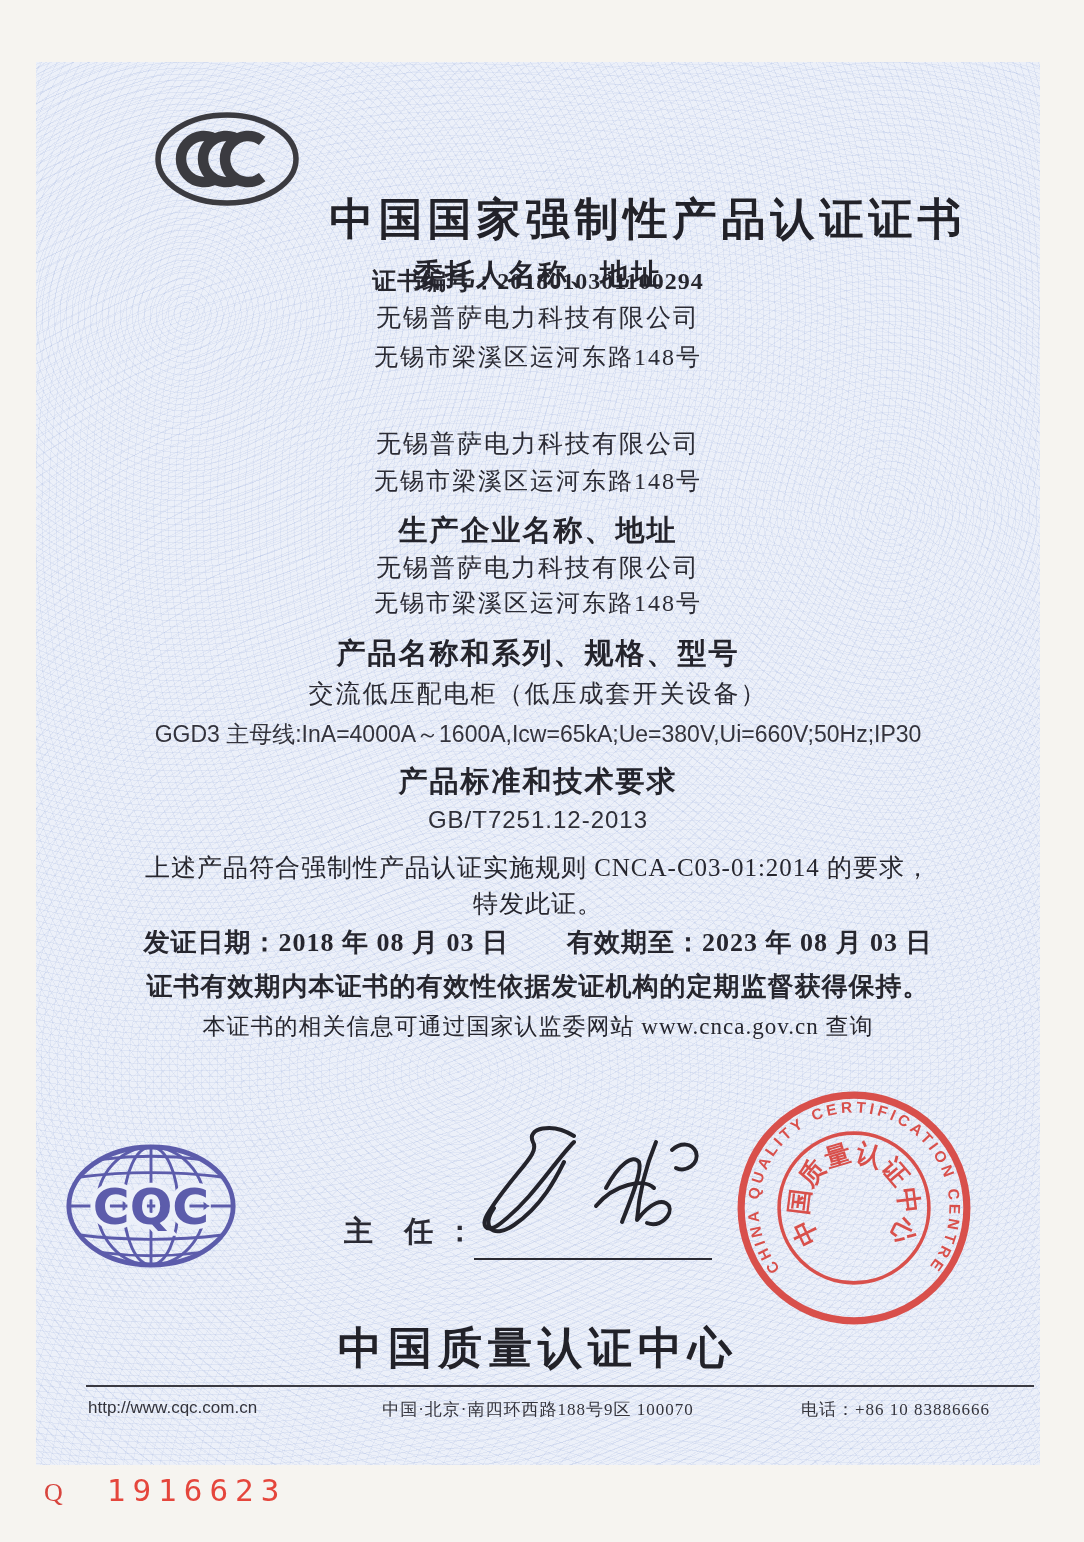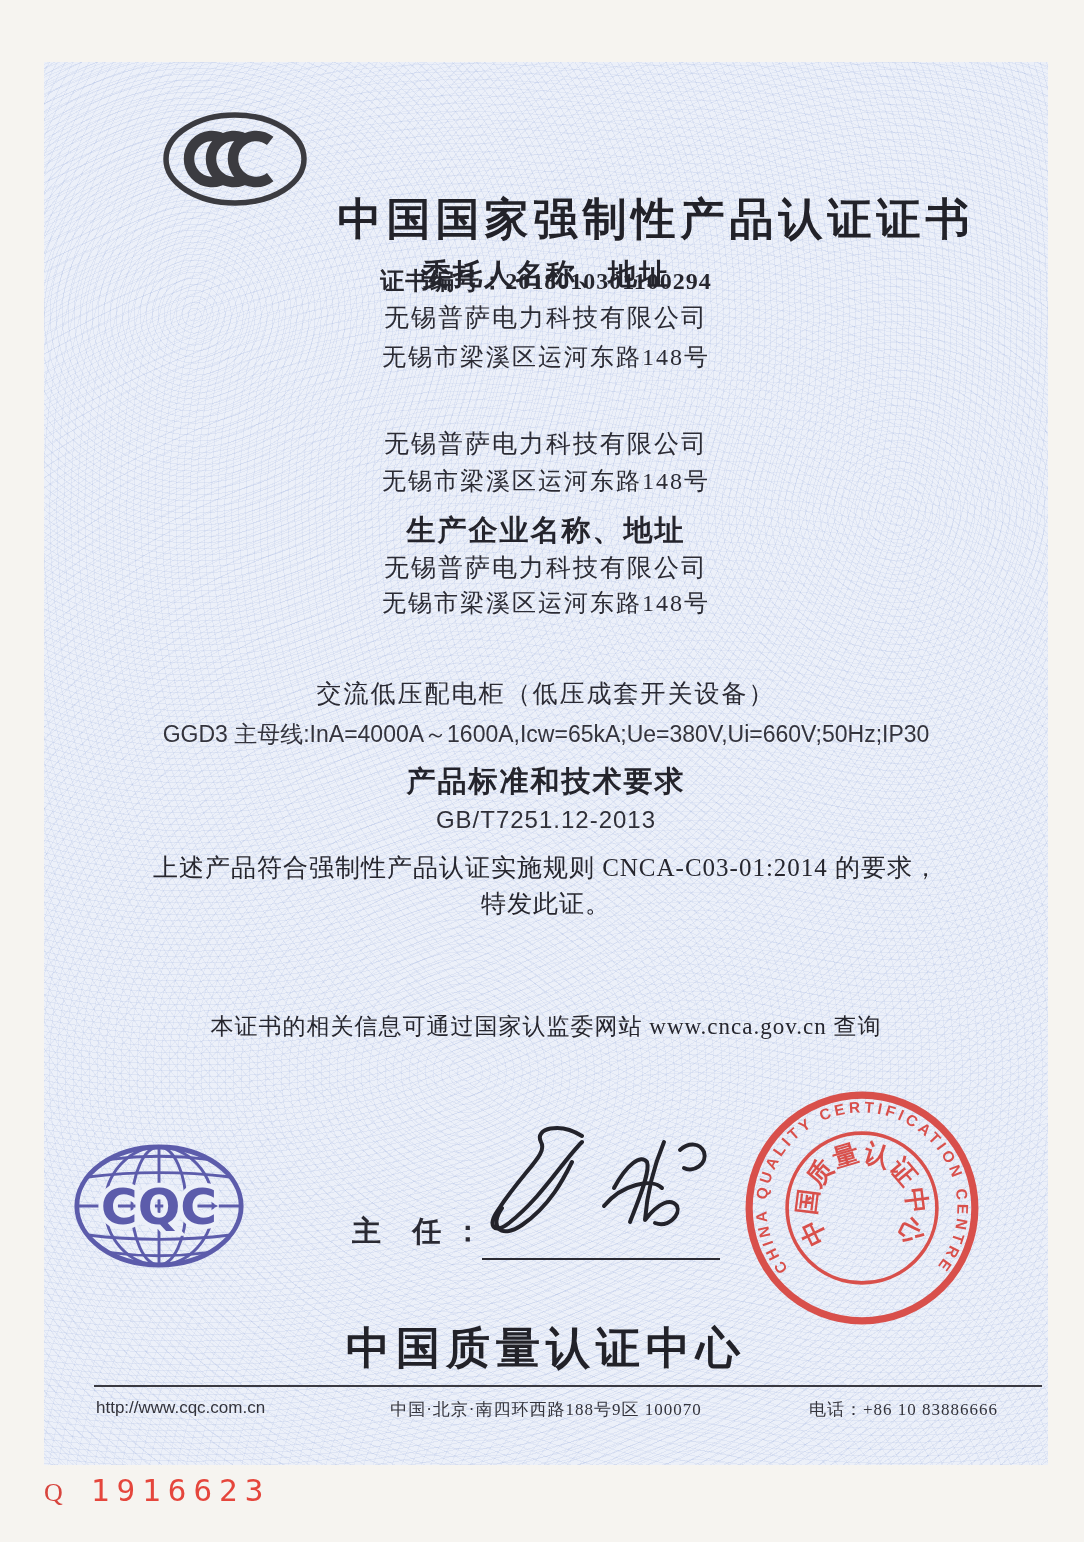--- a/index.html
+++ b/index.html
@@ -5,21 +5,21 @@
   html,body{margin:0;padding:0;}
   body{
     width:1084px;height:1542px;position:relative;
     background:#f6f4f0;
     font-family:"Liberation Serif", serif;
     color:#26262e;
     overflow:hidden;
   }
   
   .cert{
-    position:absolute;left:44px;top:62px;width:1004px;height:1403px;
+    position:absolute;left:36px;top:62px;width:1004px;height:1403px;
     background-color:#ecf0f9;
     background-image:
       repeating-radial-gradient(circle at 15% 18%, rgba(125,150,210,0.13) 0 1px, transparent 1px 6px),
       repeating-radial-gradient(circle at 85% 32%, rgba(125,150,210,0.11) 0 1px, transparent 1px 7px),
       repeating-radial-gradient(circle at 42% 72%, rgba(125,150,210,0.10) 0 1px, transparent 1px 8px),
       repeating-radial-gradient(circle at 65% 108%, rgba(125,150,210,0.09) 0 1px, transparent 1px 9px);
   }
   .line{position:absolute;left:0;width:100%;text-align:center;line-height:1.15;white-space:nowrap;}
   .title{
     position:absolute;left:250px;right:30px;top:128px;text-align:center;
@@ -47,21 +47,21 @@
   .stamp{position:absolute;left:700px;top:1028px;width:236px;height:236px;opacity:.92;}
   .rule{position:absolute;left:50px;right:6px;top:1323px;border-top:2px solid #3a3a42;}
   .footer-row{position:absolute;left:0;top:1336px;width:100%;height:24px;
     font-size:17px;color:#33333b;font-family:"Liberation Serif",serif;}
   .footer-url{position:absolute;left:52px;font-family:"Liberation Sans",sans-serif;font-size:17px;}
   .footer-addr{position:absolute;left:0;width:100%;text-align:center;font-size:17px;letter-spacing:1px;}
   .footer-phone{position:absolute;right:50px;font-size:17px;letter-spacing:1px;}
   .serial{position:absolute;left:44px;top:1472px;white-space:nowrap;}
   .serial .q{font-size:26px;color:#d8453e;font-family:"Liberation Serif",serif;}
   .serial .num{font-size:31px;color:#e5463c;font-family:"DejaVu Sans Mono",monospace;
-    letter-spacing:7px;margin-left:28px;text-align:center;}
+    letter-spacing:7px;margin-left:44px;text-align:center;}
 </style>
 </head>
 <body>
 
 <div class="cert">
 
   <svg class="ccc-logo" viewBox="0 0 150 96">
     <ellipse cx="75" cy="48" rx="69" ry="44" fill="none" stroke="#3b3b40" stroke-width="5.5"></ellipse>
     <path d="M 66.2 29.9 A 23 23 0 1 0 66.2 66.1" fill="none" stroke="#3b3b40" stroke-width="10.5"></path>
     <path d="M 88.2 29.9 A 23 23 0 1 0 88.2 66.1" fill="none" stroke="#3b3b40" stroke-width="10.5"></path>
@@ -75,30 +75,33 @@
   <div class="line value" style="top:242px">无锡普萨电力科技有限公司</div>
   <div class="line value" style="top:282px;font-size:24px">无锡市梁溪区运河东路148号</div>
 
   <div class="line value" style="top:368px">无锡普萨电力科技有限公司</div>
   <div class="line value" style="top:406px;font-size:24px">无锡市梁溪区运河东路148号</div>
 
   <div class="line heading" style="top:452px">生产企业名称、地址</div>
   <div class="line value" style="top:492px">无锡普萨电力科技有限公司</div>
   <div class="line value" style="top:528px;font-size:24px">无锡市梁溪区运河东路148号</div>
 
+  <div class="line heading" style="top:575px">产品名称和系列、规格、型号</div>
   <div class="line value" style="top:618px">交流低压配电柜（低压成套开关设备）</div>
   <div class="line spec" style="top:659px">GGD3 主母线:InA=4000A～1600A,Icw=65kA;Ue=380V,Ui=660V;50Hz;IP30</div>
 
   <div class="line heading" style="top:703px">产品标准和技术要求</div>
   <div class="line gbstd" style="top:744px">GB/T7251.12-2013</div>
 
   <div class="line statement" style="top:792px">上述产品符合强制性产品认证实施规则 CNCA-C03-01:2014 的要求，</div>
   <div class="line statement" style="top:828px">特发此证。</div>
 
+  <div class="line dates" style="top:866px"><span>发证日期：</span><span>2018 年 08 月 03 日</span><span class="gap"></span><span>有效期至：</span><span>2023 年 08 月 03 日</span></div>
 
+  <div class="line maintain" style="top:910px">证书有效期内本证书的有效性依据发证机构的定期监督获得保持。</div>
   <div class="line infonote" style="top:952px">本证书的相关信息可通过国家认监委网站 www.cnca.gov.cn 查询</div>
 
   <svg class="cqc-globe" viewBox="0 0 180 132">
     <g fill="none" stroke="#5c5cab">
       <ellipse cx="90" cy="66" rx="85" ry="61" stroke-width="5"></ellipse>
       <ellipse cx="90" cy="66" rx="56" ry="61" stroke-width="3"></ellipse>
       <ellipse cx="90" cy="66" rx="28" ry="61" stroke-width="3"></ellipse>
       <path d="M 90 5 L 90 127" stroke-width="3"></path>
       <path d="M 37.5 18 Q 90 11 142.5 18" stroke-width="3"></path>
       <path d="M 16 36 Q 90 27 164 36" stroke-width="3"></path>

